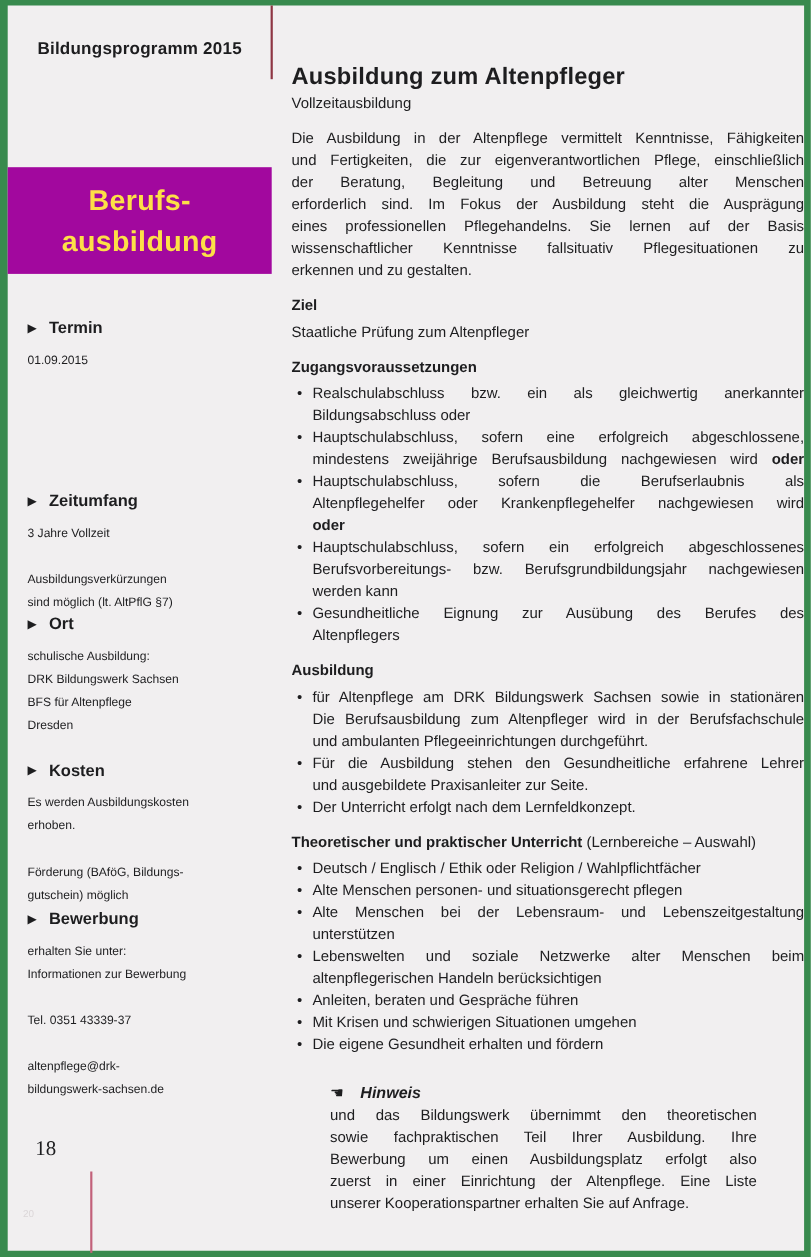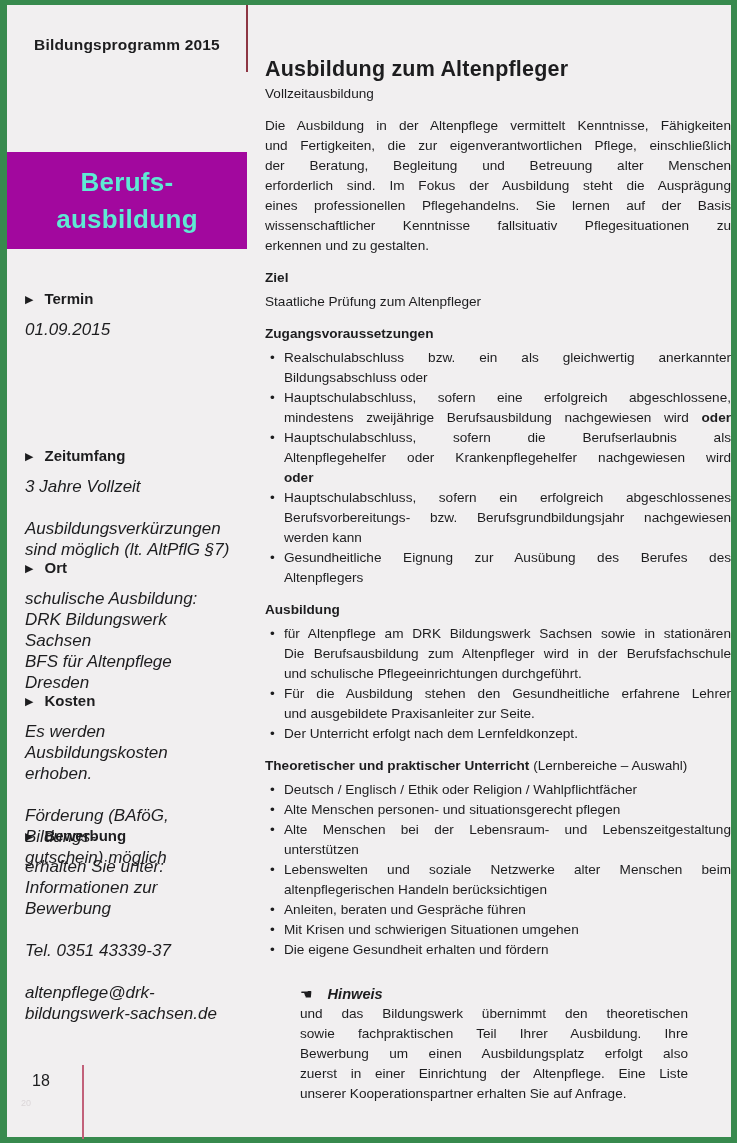--- a/index.html
+++ b/index.html
@@ -11,29 +11,29 @@
   .page{
     position:absolute;left:0;top:0;width:737px;height:1143px;box-sizing:border-box;
     border:6px solid #388a4e;border-left-width:7px;border-top-width:5px;
     background:#f1eff0;
   }
   
   .sidebar{position:absolute;left:0;top:0;width:240px;height:100%;}
   .program-title{position:absolute;left:27px;top:31px;font-weight:bold;font-size:15.5px;letter-spacing:.2px;}
   .category-box{
     position:absolute;left:0;top:147px;width:240px;height:97px;box-sizing:border-box;
-    background:#a2089e;color:#5eead4;text-align:center;font-weight:bold;
+    background:#a2089e;color:#fde047;text-align:center;font-weight:bold;
     font-size:26px;line-height:37px;padding-top:12px;letter-spacing:.3px;
   }
   .side-sec{position:absolute;left:18px;width:208px;}
   .side-head{font-weight:bold;font-size:15px;line-height:21px;}
   .tri{font-family:"DejaVu Sans",sans-serif;font-size:11px;margin-right:11px;position:relative;top:-1px;}
   .side-lines{margin-top:8px;}
-  .side-line{font-size:17px;line-height:21px;min-height:21px;font-style:italic;}
-  .page-number{position:absolute;left:25px;top:1067px;font-size:16px;}
+  .side-line{font-size:11px;line-height:21px;min-height:21px;}
+  .page-number{position:absolute;left:25px;top:1029px;font-size:19px;font-family:Liberation Serif, serif;}
   .page-number-faint{position:absolute;left:14px;top:1093px;font-size:9px;color:#dbd6d8;}
   .mark-top{position:absolute;left:239px;top:0;width:2px;height:67px;background:#8e3644;}
   .mark-bottom{position:absolute;left:75px;top:1060px;width:2px;height:74px;background:#c2617a;}
   
   .main{position:absolute;left:258px;top:52px;width:466px;font-size:13.6px;line-height:20px;}
   h1{margin:0;font-size:21.5px;line-height:24px;font-weight:bold;letter-spacing:.2px;}
   .subtitle{margin-top:3px;}
   .intro{margin-top:12px;}
   .jline{text-align:justify;text-align-last:justify;text-justify:inter-word;}
   .lline{text-align:left;}
@@ -176,21 +176,21 @@
           </ul>
         </div>
         <div class="sec">
           <div class="sec-head"><span class="bold">Ausbildung</span></div>
           <ul class="blist">
             <li>
               <span class="marker">•</span>
               <div class="btext">
                 <div class="jline"><span>für Altenpflege am DRK Bildungswerk Sachsen sowie in stationären</span></div>
                 <div class="jline"><span>Die Berufsausbildung zum Altenpfleger wird in der Berufsfachschule</span></div>
-                <div class="lline"><span>und schulische Pflegeeinrichtungen durchgeführt.</span></div>
+                <div class="lline"><span>und ambulanten Pflegeeinrichtungen durchgeführt.</span></div>
               </div>
             </li>
             <li>
               <span class="marker">•</span>
               <div class="btext">
                 <div class="jline"><span>Für die Ausbildung stehen den Gesundheitliche erfahrene Lehrer</span></div>
                 <div class="lline"><span>und ausgebildete Praxisanleiter zur Seite.</span></div>
               </div>
             </li>
             <li>

